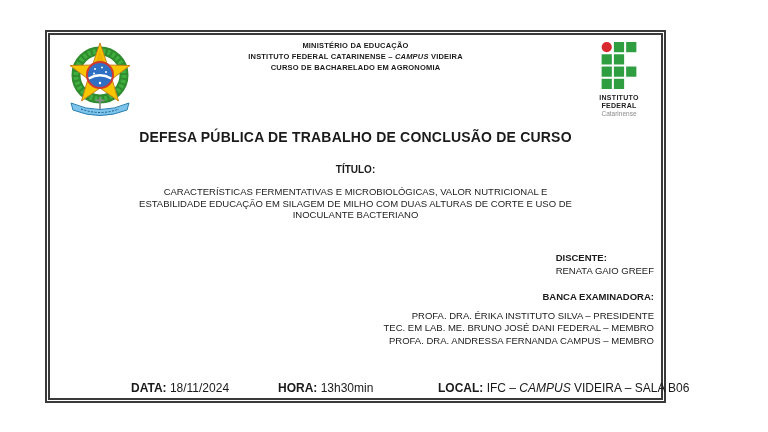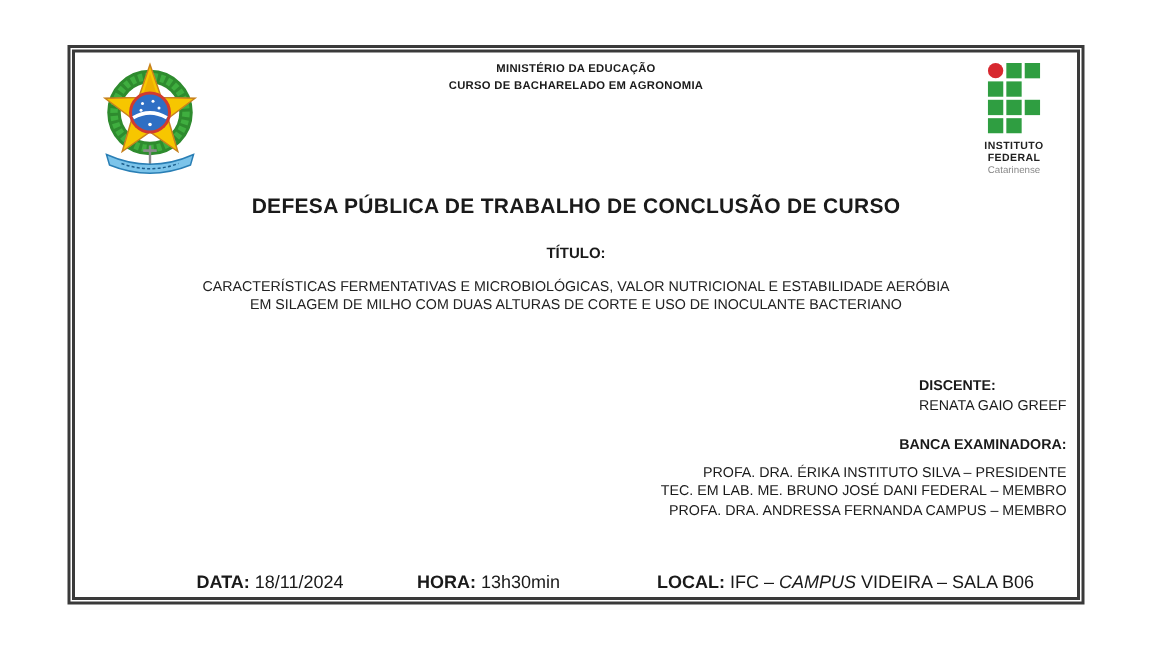--- a/index.html
+++ b/index.html
@@ -7,21 +7,21 @@
     width: 768px; height: 432px;
     background: #ffffff;
     overflow: hidden;
     font-family: "Liberation Sans", sans-serif;
     color: #1a1a1a;
     -webkit-font-smoothing: antialiased;
   }
   .frame {
     position: absolute;
     left: 45px; top: 30px;
-    width: 678px; height: 373px;
+    width: 621px; height: 373px;
     box-sizing: border-box;
     border: 5px double #3a3a3a;
   }
   .inner { position: relative; width: 100%; height: 100%; }
 
   .header-text {
     position: absolute; top: 5px; left: 0; right: 0;
     text-align: center;
     font-size: 7.5px; font-weight: bold; line-height: 11px;
     letter-spacing: 0.2px;
@@ -92,20 +92,23 @@
         <circle cx="39" cy="42" r="1.2" fill="#fff"></circle>
         <rect x="38.2" y="56" width="1.6" height="13" fill="#8a8a8a"></rect>
         <rect x="34.5" y="58.5" width="9" height="1.8" fill="#8a8a8a"></rect>
         <path d="M10 62 Q39 75 68 62 L66 69 Q39 80 12 69 Z" fill="#7cc4ea" stroke="#2a7fb5" stroke-width="1"></path>
         <path d="M20 68 Q39 75 58 68" stroke="#1d5e8c" stroke-width="1" fill="none" stroke-dasharray="2 1.5"></path>
       </svg>
     </div>
 
     <div class="header-text">
       <div>MINISTÉRIO DA EDUCAÇÃO</div>
+      <div>
+        <span>INSTITUTO FEDERAL CATARINENSE – </span><span class="it">CAMPUS</span><span> VIDEIRA</span>
+      </div>
       <div>CURSO DE BACHARELADO EM AGRONOMIA</div>
     </div>
 
     <div class="iflogo">
       <svg width="38" height="47" viewBox="0 0 34 46">
         <circle cx="5" cy="5" r="5" fill="#d7282f"></circle>
         <rect x="12" y="0" width="10" height="10" fill="#2f9e41"></rect>
         <rect x="24" y="0" width="10" height="10" fill="#2f9e41"></rect>
         <rect x="0" y="12" width="10" height="10" fill="#2f9e41"></rect>
         <rect x="12" y="12" width="10" height="10" fill="#2f9e41"></rect>
@@ -118,21 +121,21 @@
       <div class="if-name">
         <div>INSTITUTO</div>
         <div>FEDERAL</div>
       </div>
       <div class="if-state">Catarinense</div>
     </div>
 
     <div class="event-title">DEFESA PÚBLICA DE TRABALHO DE CONCLUSÃO DE CURSO</div>
 
     <div class="titulo-label">TÍTULO:</div>
-    <div class="titulo-text">CARACTERÍSTICAS FERMENTATIVAS E MICROBIOLÓGICAS, VALOR NUTRICIONAL E ESTABILIDADE AERÓBIA EM SILAGEM DE MILHO COM DUAS ALTURAS DE CORTE E USO DE INOCULANTE BACTERIANO</div>
+    <div class="titulo-text">CARACTERÍSTICAS FERMENTATIVAS E MICROBIOLÓGICAS, VALOR NUTRICIONAL E ESTABILIDADE EDUCAÇÃO EM SILAGEM DE MILHO COM DUAS ALTURAS DE CORTE E USO DE INOCULANTE BACTERIANO</div>
 
     <div class="discente">
       <div class="bold">DISCENTE:</div>
       <div>RENATA GAIO GREEF</div>
     </div>
 
     <div class="banca">
       <span class="bold">BANCA EXAMINADORA:</span>
       <div>PROFA. DRA. ÉRIKA INSTITUTO SILVA – PRESIDENTE</div>
       <div>TEC. EM LAB. ME. BRUNO JOSÉ DANI FEDERAL – MEMBRO</div>

